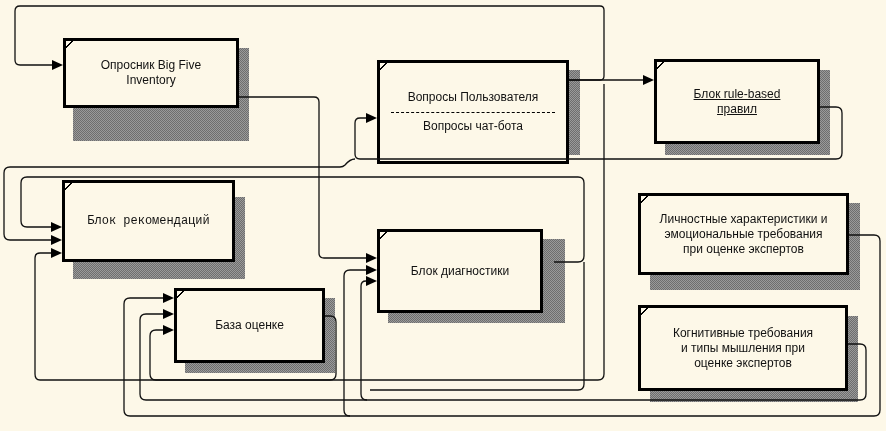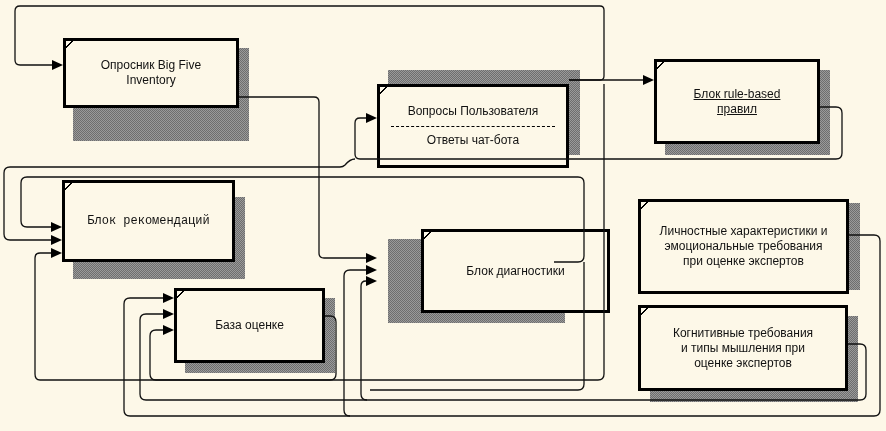--- a/index.html
+++ b/index.html
@@ -45,54 +45,54 @@
 <div id="diagram">
 
   <div class="shadow" style="left:73px;top:48px;width:176px;height:93px;"></div>
   <div class="box" style="left:63px;top:38px;width:176px;height:70px;">
     <span class="corner"></span>
     <span class="label">Опросник Big Five
 Inventory</span>
   </div>
 
   <div class="shadow" style="left:388px;top:70px;width:192px;height:85px;"></div>
-  <div class="box" style="left:377px;top:60px;width:192px;height:84px;margin-top:24px;">
+  <div class="box" style="left:377px;top:60px;width:192px;height:104px;">
     <span class="corner"></span>
     <span class="label">Вопросы Пользователя</span>
     <div class="divider"></div>
-    <span class="label">Ответы чат-бота</span>
+    <span class="label">Вопросы чат-бота</span>
   </div>
 
   <div class="shadow" style="left:665px;top:70px;width:165px;height:85px;"></div>
   <div class="box" style="left:654px;top:59px;width:166px;height:85px;text-decoration:underline;">
     <span class="corner"></span>
     <span class="label">Блок rule-based
 правил</span>
   </div>
 
   <div class="shadow" style="left:73px;top:197px;width:172px;height:82px;"></div>
   <div class="box" style="left:62px;top:180px;width:173px;height:82px;font-family:Liberation Mono, monospace;">
     <span class="corner"></span>
     <span class="label">Блок рекомендаций</span>
   </div>
 
   <div class="shadow" style="left:388px;top:239px;width:177px;height:84px;"></div>
-  <div class="box" style="left:377px;top:229px;width:189px;height:84px;margin-left:44px;">
+  <div class="box" style="left:377px;top:229px;width:166px;height:84px;">
     <span class="corner"></span>
     <span class="label">Блок диагностики</span>
   </div>
 
   <div class="shadow" style="left:185px;top:298px;width:150px;height:75px;"></div>
   <div class="box" style="left:174px;top:288px;width:151px;height:75px;">
     <span class="corner"></span>
     <span class="label">База оценке</span>
   </div>
 
   <div class="shadow" style="left:650px;top:203px;width:210px;height:87px;"></div>
-  <div class="box" style="left:638px;top:199px;width:211px;height:95px;">
+  <div class="box" style="left:638px;top:193px;width:211px;height:82px;">
     <span class="corner"></span>
     <span class="label">Личностные характеристики и
 эмоциональные требования
 при оценке экспертов</span>
   </div>
 
   <div class="shadow" style="left:650px;top:316px;width:208px;height:86px;"></div>
   <div class="box" style="left:638px;top:305px;width:210px;height:86px;justify-content:center;">
     <span class="corner"></span>
     <span class="label">Когнитивные требования

